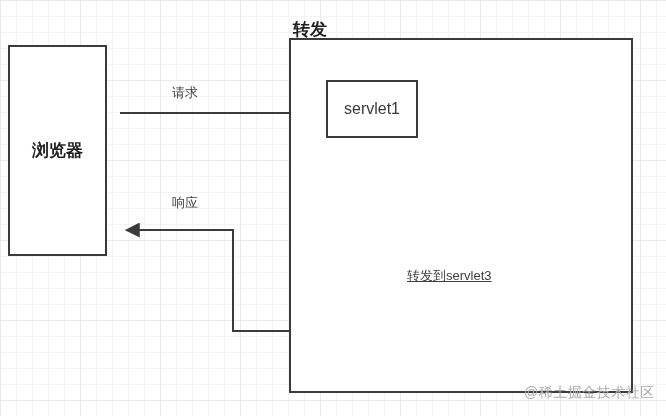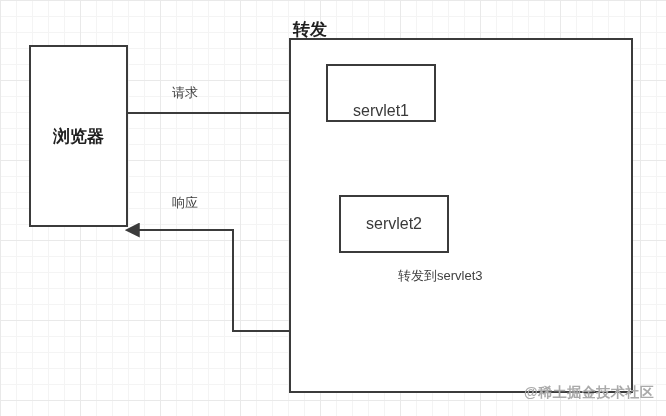--- a/index.html
+++ b/index.html
@@ -57,21 +57,20 @@
     pointer-events: none;
   }
   .watermark {
     position: absolute;
     left: 524px;
     top: 384px;
     font-size: 14px;
     color: #aaaaaa;
     white-space: nowrap;
     letter-spacing: 0.5px;
-    font-weight: bold;
   }
 </style>
 </head>
 <body>
 
 <div id="canvas">
 
   <svg id="wires" viewBox="0 0 666 416">
     <defs>
       <marker id="arrow" viewBox="0 0 10 10" refX="8.5" refY="5" markerWidth="7.5" markerHeight="7.5" orient="auto-start-reverse">
@@ -88,34 +87,31 @@
     <path d="M339,331 L233,331 L233,230 L127,230" fill="none" stroke="#3b3b3b" stroke-width="2" marker-end="url(#arrow)"></path>
 
     <circle cx="368" cy="162" r="3.2" fill="#ffffff" stroke="#b85450" stroke-width="1.6"></circle>
     <circle cx="446" cy="145" r="3.2" fill="#ffffff" stroke="#b85450" stroke-width="1.6"></circle>
     <circle cx="446" cy="177" r="3.2" fill="#ffffff" stroke="#b85450" stroke-width="1.6"></circle>
     <circle cx="523" cy="162" r="3.2" fill="#ffffff" stroke="#b85450" stroke-width="1.6"></circle>
   </svg>
 
   <div class="heading" style="left:293px; top:18px;">转发</div>
 
-  <div class="node" style="left:29px; top:45px; width:99px; height:182px;">
+  <div class="node" style="left:8px; top:45px; width:99px; height:211px;">
     <span class="node-label" style="font-weight:bold; font-size:17px; color:#1f1f1f;">浏览器</span>
   </div>
 
   <div class="node" style="left:289px; top:38px; width:344px; height:355px; z-index:0;"></div>
 
-  <div class="node" style="left:326px; top:64px; width:110px; height:58px; z-index:2;align-items:flex-end;">
+  <div class="node" style="left:326px; top:80px; width:92px; height:58px; z-index:2;">
     <span class="node-label">servlet1</span>
   </div>
 
-  <div class="node" style="left:339px; top:195px; width:110px; height:58px; z-index:2;">
-    <span class="node-label">servlet2</span>
-  </div>
 
 
   <div class="edge-label" style="left:172px; top:84px;">请求</div>
   <div class="edge-label" style="left:172px; top:194px;">响应</div>
-  <div class="edge-label" style="left:398px; top:267px; z-index:3;">转发到servlet3</div>
+  <div class="edge-label" style="left:407px; top:267px; z-index:3;text-decoration:underline;">转发到servlet3</div>
 
   <div class="watermark">@稀土掘金技术社区</div>
 
 </div>
 
 </body></html>

